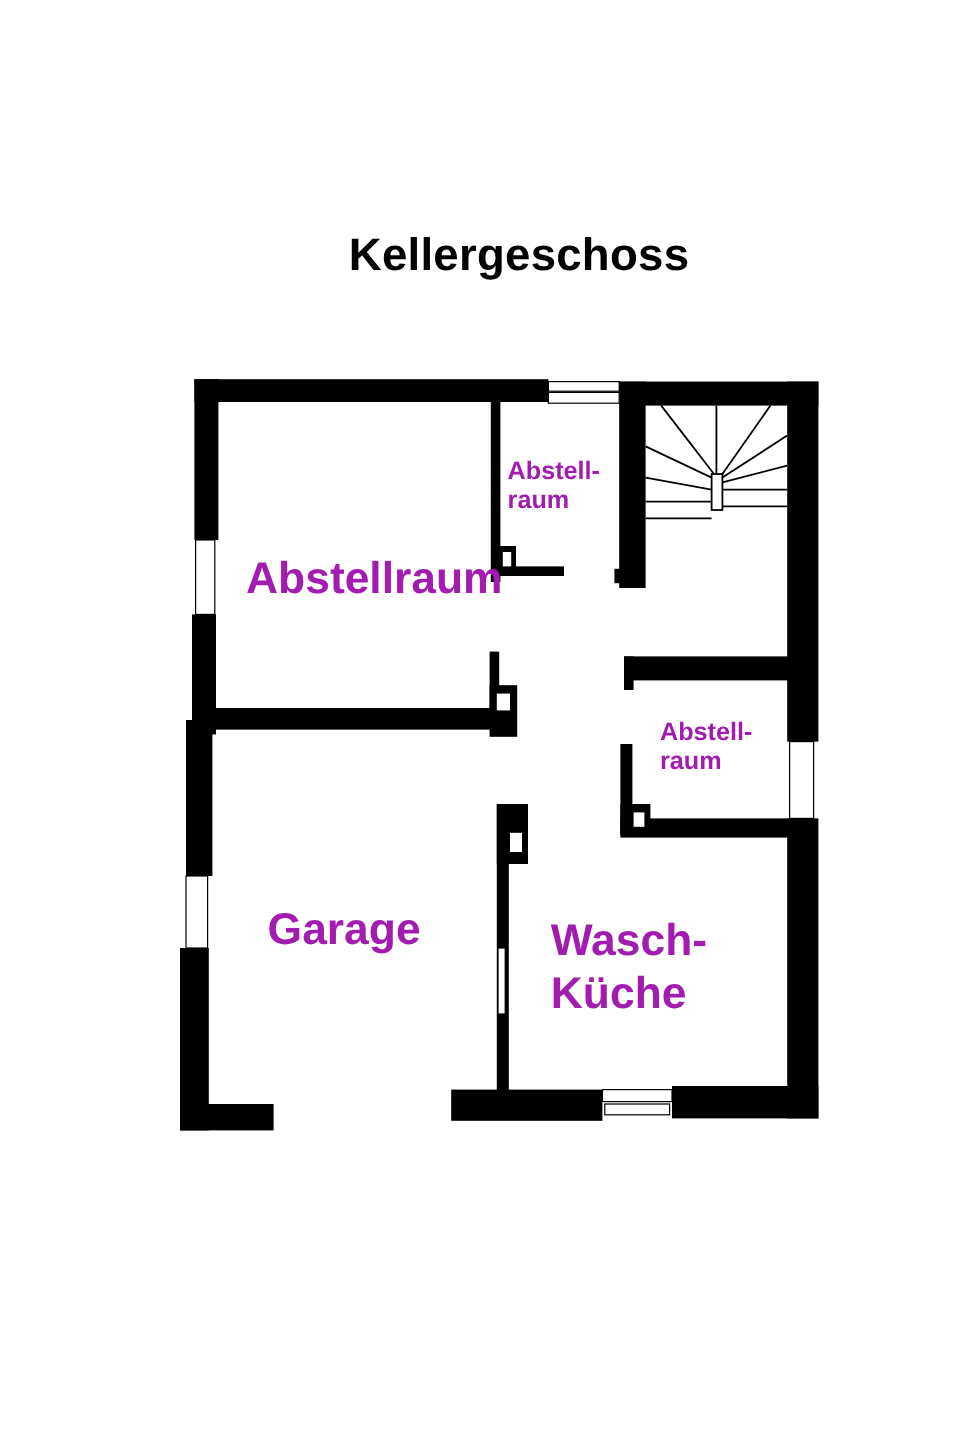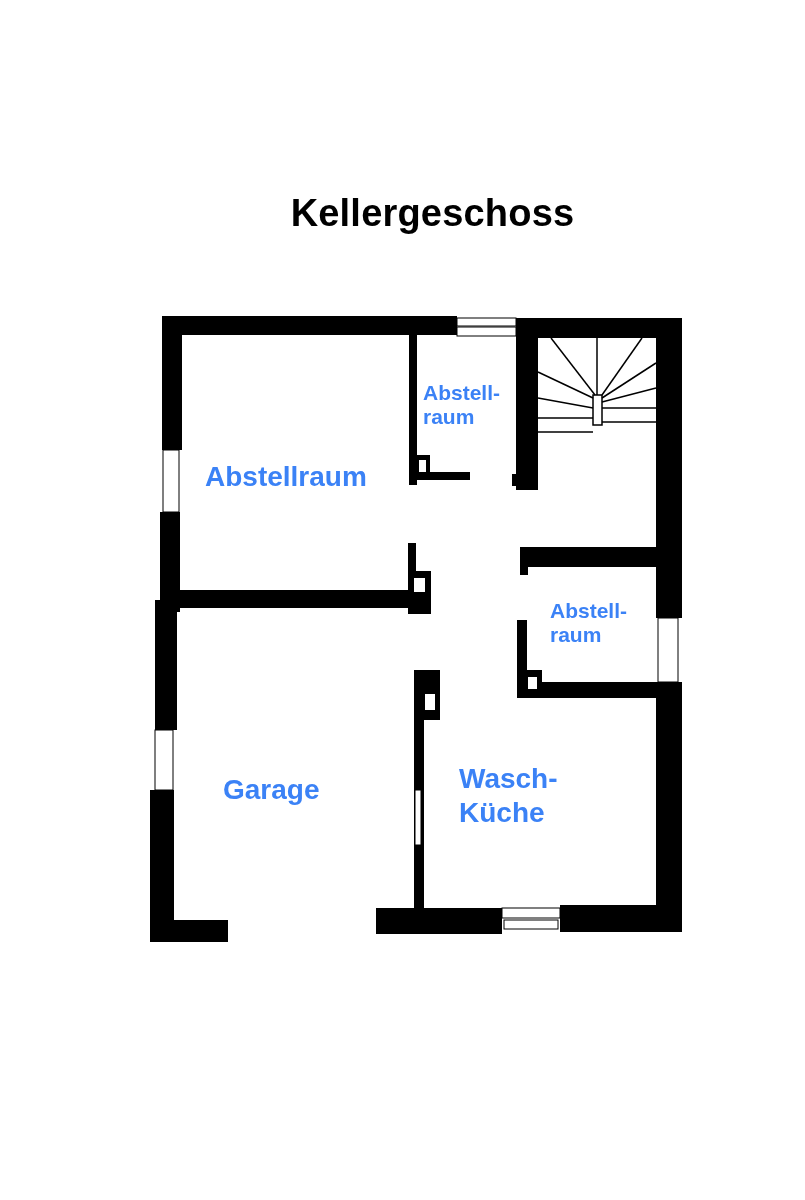--- a/index.html
+++ b/index.html
@@ -1,22 +1,22 @@
 <!DOCTYPE html>
 <html><head>
 <meta charset="utf-8">
 <style>
   html, body { margin: 0; padding: 0; background: #ffffff; }
   body { width: 805px; height: 1200px; position: relative; overflow: hidden;
          font-family: "Liberation Sans", "DejaVu Sans", sans-serif; }
   .title { position: absolute; left: 0; width: 865px; top: 192px; text-align: center;
            font-size: 38px; font-weight: bold; color: #000; letter-spacing: 0.2px; }
   svg.plan { position: absolute; left: 0; top: 0; }
-  .lbl { position: absolute; font-weight: bold; color: #3b82f6; line-height: 1.15; }
-  .lbl-lg { font-size: 28px; }
+  .lbl { position: absolute; font-weight: bold; color: #a21caf; line-height: 1.15; }
+  .lbl-lg { font-size: 37px; }
   .lbl-sm { font-size: 21px; }
 </style>
 </head>
 <body>
 
 <div class="title">Kellergeschoss</div>
 
 <svg class="plan" width="805" height="1200" viewBox="0 0 805 1200">
   <g fill="#000">
 
@@ -97,18 +97,18 @@
 <div class="lbl lbl-sm" style="left:423px; top:381px;">
   <div>Abstell-</div>
   <div>raum</div>
 </div>
 
 <div class="lbl lbl-sm" style="left:550px; top:599px;">
   <div>Abstell-</div>
   <div>raum</div>
 </div>
 
-<div class="lbl lbl-lg" style="left:223px; top:754px;margin-top:20px;">Garage</div>
+<div class="lbl lbl-lg" style="left:223px; top:754px;">Garage</div>
 
 <div class="lbl lbl-lg" style="left:459px; top:762px; line-height:1.2;">
   <div>Wasch-</div>
   <div>Küche</div>
 </div>
 
 </body></html>

